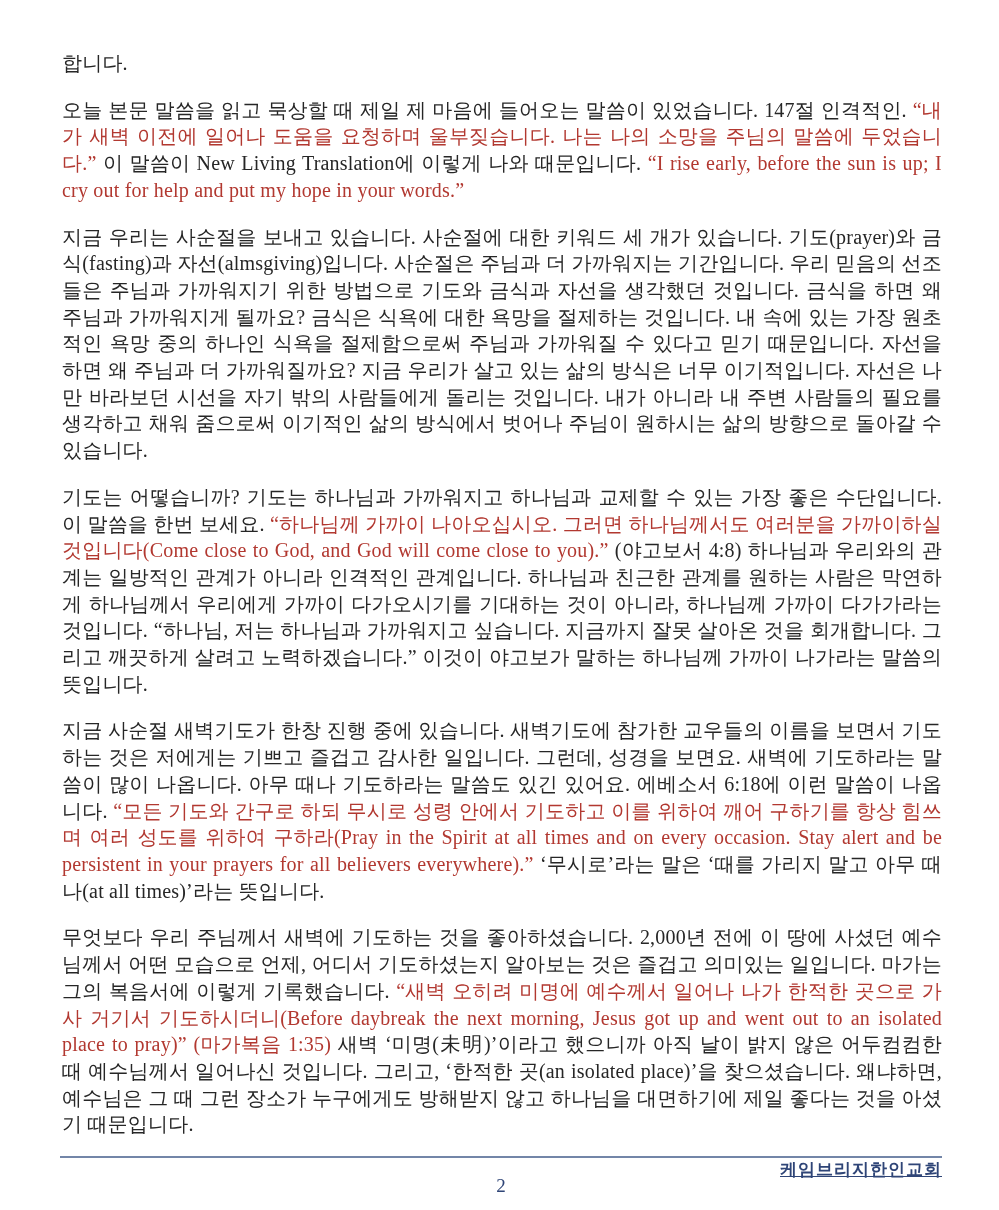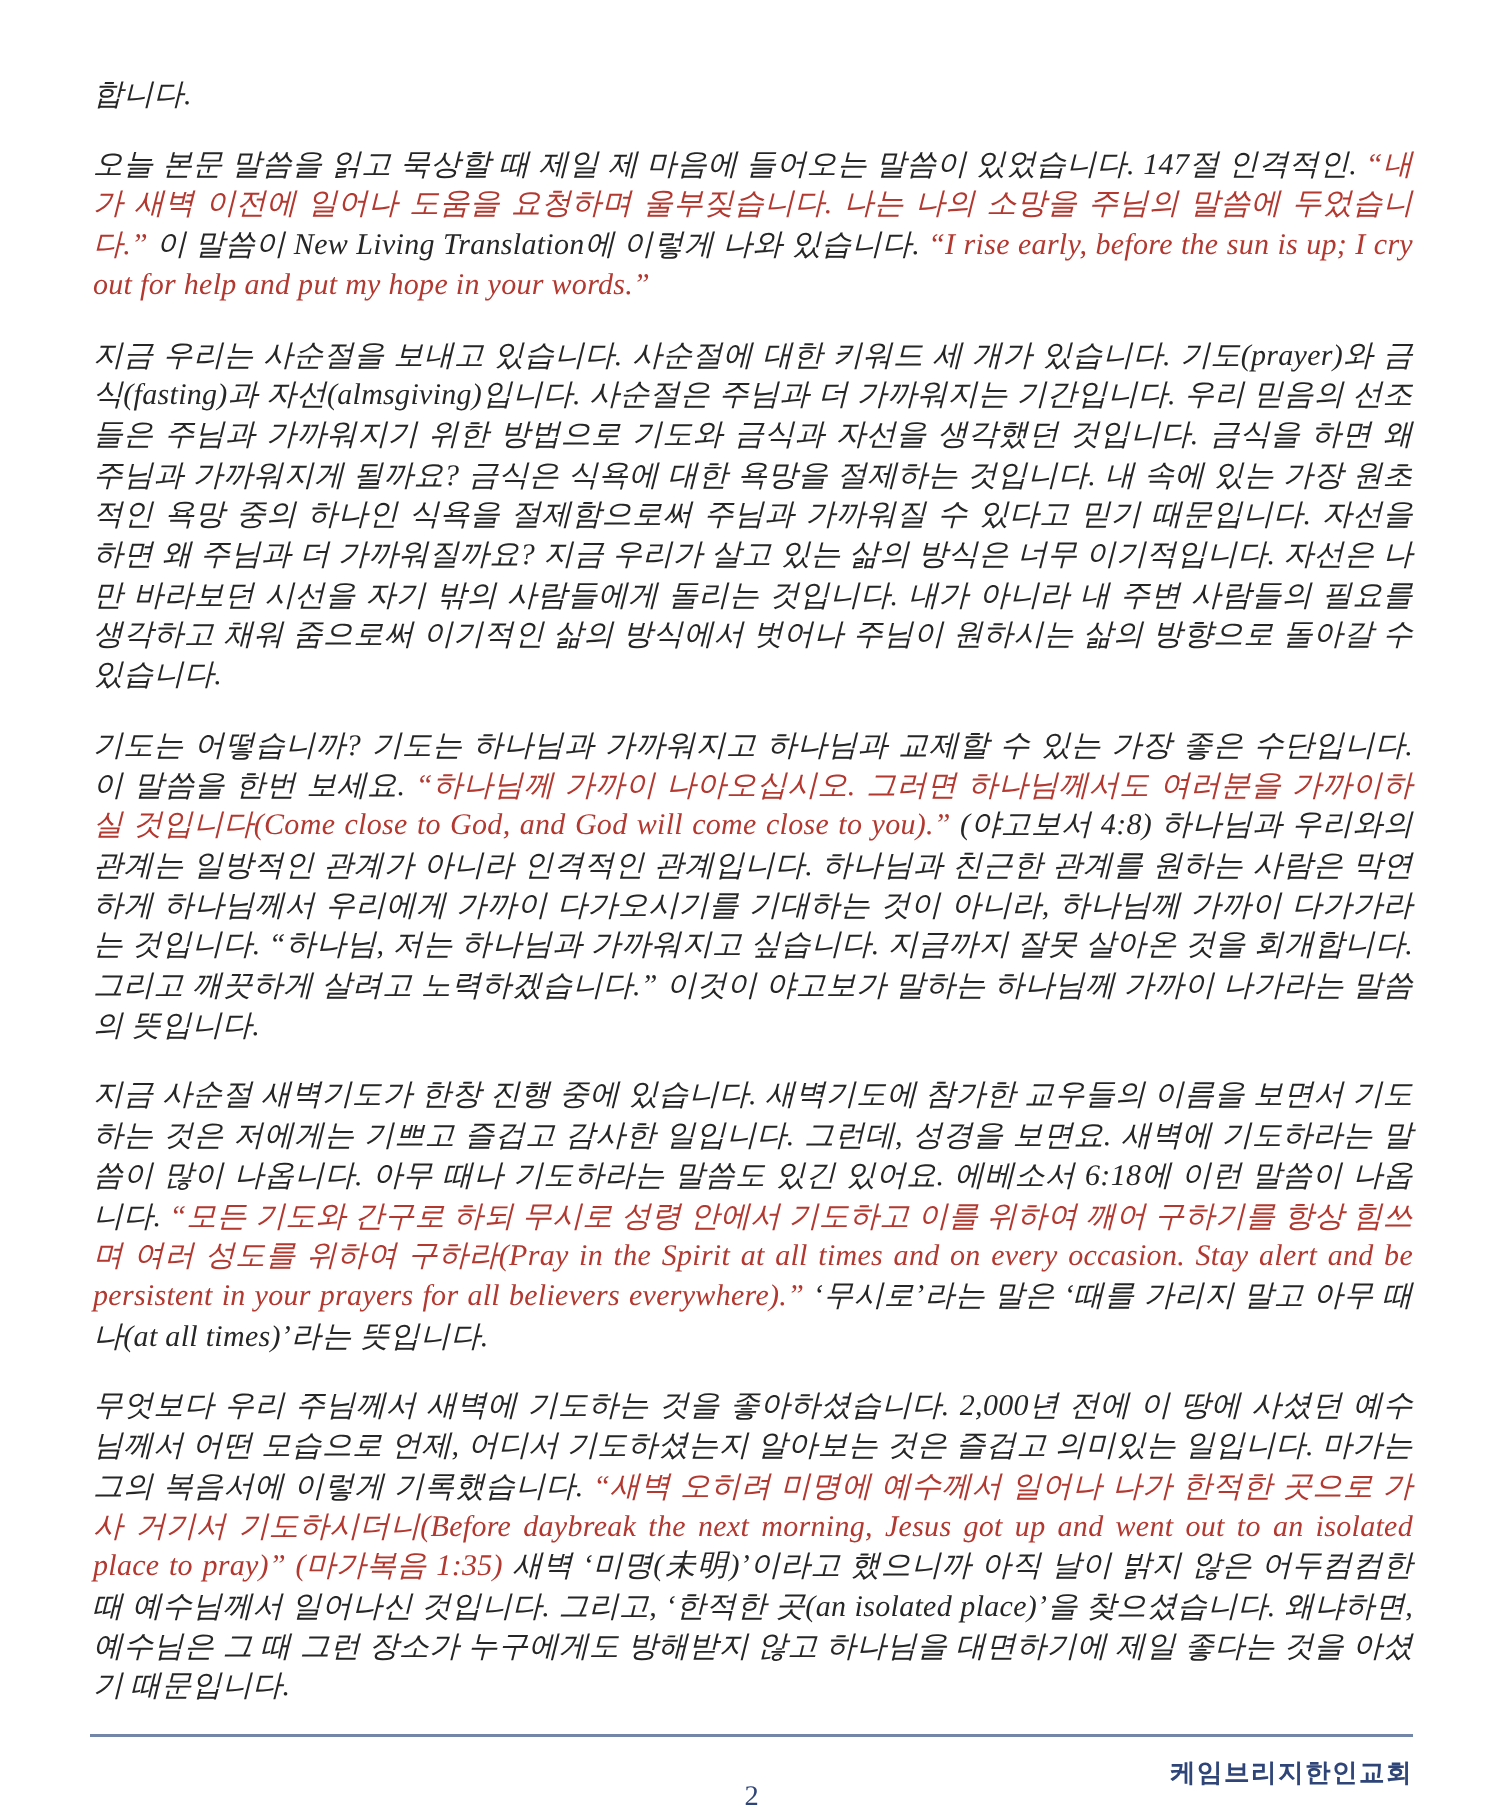--- a/index.html
+++ b/index.html
@@ -19,21 +19,20 @@
     background: var(--paper);
     position: relative;
     overflow: hidden;
     font-family: "Liberation Serif", "DejaVu Serif", serif;
   }
   .doc-body {
     position: absolute;
     top: 50px;
     left: 62px;
     width: 880px;
-    font-style: italic;
   }
   .para {
     margin: 0 0 20px 0;
     font-size: 20px;
     line-height: 26.7px;
     color: var(--ink);
     text-align: justify;
     letter-spacing: 0.2px;
   }
   .para:last-child { margin-bottom: 12px; }
@@ -47,37 +46,38 @@
   }
   .footer-rule {
     border: 0;
     border-top: 2px solid var(--rule);
     margin: 0;
   }
   .church-name {
     text-align: right;
     color: var(--blue);
     font-size: 17px;
-    padding-top: 12px;
+    padding-top: 0;
     font-weight: 600;
     letter-spacing: 1px;
+    text-decoration: underline;
   }
   .page-number {
     text-align: center;
     color: var(--blue);
     font-size: 19px;
     margin-top: -6px;
   }
 </style>
 </head>
 <body>
 
 <div class="doc-body">
     <p class="para"><span class="run">합니다.</span></p>
-    <p class="para"><span class="run">오늘 본문 말씀을 읽고 묵상할 때 제일 제 마음에 들어오는 말씀이 있었습니다. 147절 인격적인. </span><span class="run red">“내가 새벽 이전에 일어나 도움을 요청하며 울부짖습니다. 나는 나의 소망을 주님의 말씀에 두었습니다.”</span><span class="run"> 이 말씀이 New Living Translation에 이렇게 나와 있습니다. </span><span class="run red">“I rise early, before the sun is up; I cry out for help and put my hope in your words.”</span></p>
+    <p class="para"><span class="run">오늘 본문 말씀을 읽고 묵상할 때 제일 제 마음에 들어오는 말씀이 있었습니다. 147절 인격적인. </span><span class="run red">“내가 새벽 이전에 일어나 도움을 요청하며 울부짖습니다. 나는 나의 소망을 주님의 말씀에 두었습니다.”</span><span class="run"> 이 말씀이 New Living Translation에 이렇게 나와 때문입니다. </span><span class="run red">“I rise early, before the sun is up; I cry out for help and put my hope in your words.”</span></p>
     <p class="para"><span class="run">지금 우리는 사순절을 보내고 있습니다. 사순절에 대한 키워드 세 개가 있습니다. 기도(prayer)와 금식(fasting)과 자선(almsgiving)입니다. 사순절은 주님과 더 가까워지는 기간입니다. 우리 믿음의 선조들은 주님과 가까워지기 위한 방법으로 기도와 금식과 자선을 생각했던 것입니다. 금식을 하면 왜 주님과 가까워지게 될까요? 금식은 식욕에 대한 욕망을 절제하는 것입니다. 내 속에 있는 가장 원초적인 욕망 중의 하나인 식욕을 절제함으로써 주님과 가까워질 수 있다고 믿기 때문입니다. 자선을 하면 왜 주님과 더 가까워질까요? 지금 우리가 살고 있는 삶의 방식은 너무 이기적입니다. 자선은 나만 바라보던 시선을 자기 밖의 사람들에게 돌리는 것입니다. 내가 아니라 내 주변 사람들의 필요를 생각하고 채워 줌으로써 이기적인 삶의 방식에서 벗어나 주님이 원하시는 삶의 방향으로 돌아갈 수 있습니다.</span></p>
     <p class="para"><span class="run">기도는 어떻습니까? 기도는 하나님과 가까워지고 하나님과 교제할 수 있는 가장 좋은 수단입니다. 이 말씀을 한번 보세요. </span><span class="run red">“하나님께 가까이 나아오십시오. 그러면 하나님께서도 여러분을 가까이하실 것입니다(Come close to God, and God will come close to you).”</span><span class="run"> (야고보서 4:8) 하나님과 우리와의 관계는 일방적인 관계가 아니라 인격적인 관계입니다. 하나님과 친근한 관계를 원하는 사람은 막연하게 하나님께서 우리에게 가까이 다가오시기를 기대하는 것이 아니라, 하나님께 가까이 다가가라는 것입니다. “하나님, 저는 하나님과 가까워지고 싶습니다. 지금까지 잘못 살아온 것을 회개합니다. 그리고 깨끗하게 살려고 노력하겠습니다.” 이것이 야고보가 말하는 하나님께 가까이 나가라는 말씀의 뜻입니다.</span></p>
     <p class="para"><span class="run">지금 사순절 새벽기도가 한창 진행 중에 있습니다. 새벽기도에 참가한 교우들의 이름을 보면서 기도하는 것은 저에게는 기쁘고 즐겁고 감사한 일입니다. 그런데, 성경을 보면요. 새벽에 기도하라는 말씀이 많이 나옵니다. 아무 때나 기도하라는 말씀도 있긴 있어요. 에베소서 6:18에 이런 말씀이 나옵니다. </span><span class="run red">“모든 기도와 간구로 하되 무시로 성령 안에서 기도하고 이를 위하여 깨어 구하기를 항상 힘쓰며 여러 성도를 위하여 구하라(Pray in the Spirit at all times and on every occasion. Stay alert and be persistent in your prayers for all believers everywhere).”</span><span class="run"> ‘무시로’라는 말은 ‘때를 가리지 말고 아무 때나(at all times)’라는 뜻입니다.</span></p>
     <p class="para"><span class="run">무엇보다 우리 주님께서 새벽에 기도하는 것을 좋아하셨습니다. 2,000년 전에 이 땅에 사셨던 예수님께서 어떤 모습으로 언제, 어디서 기도하셨는지 알아보는 것은 즐겁고 의미있는 일입니다. 마가는 그의 복음서에 이렇게 기록했습니다. </span><span class="run red">“새벽 오히려 미명에 예수께서 일어나 나가 한적한 곳으로 가사 거기서 기도하시더니(Before daybreak the next morning, Jesus got up and went out to an isolated place to pray)” (마가복음 1:35)</span><span class="run"> 새벽 ‘미명(未明)’이라고 했으니까 아직 날이 밝지 않은 어두컴컴한 때 예수님께서 일어나신 것입니다. 그리고, ‘한적한 곳(an isolated place)’을 찾으셨습니다. 왜냐하면, 예수님은 그 때 그런 장소가 누구에게도 방해받지 않고 하나님을 대면하기에 제일 좋다는 것을 아셨기 때문입니다.</span></p>
   </div>
 
 <div class="footer">
   <hr class="footer-rule">
   <div class="church-name">케임브리지한인교회</div>
   <div class="page-number">2</div>

